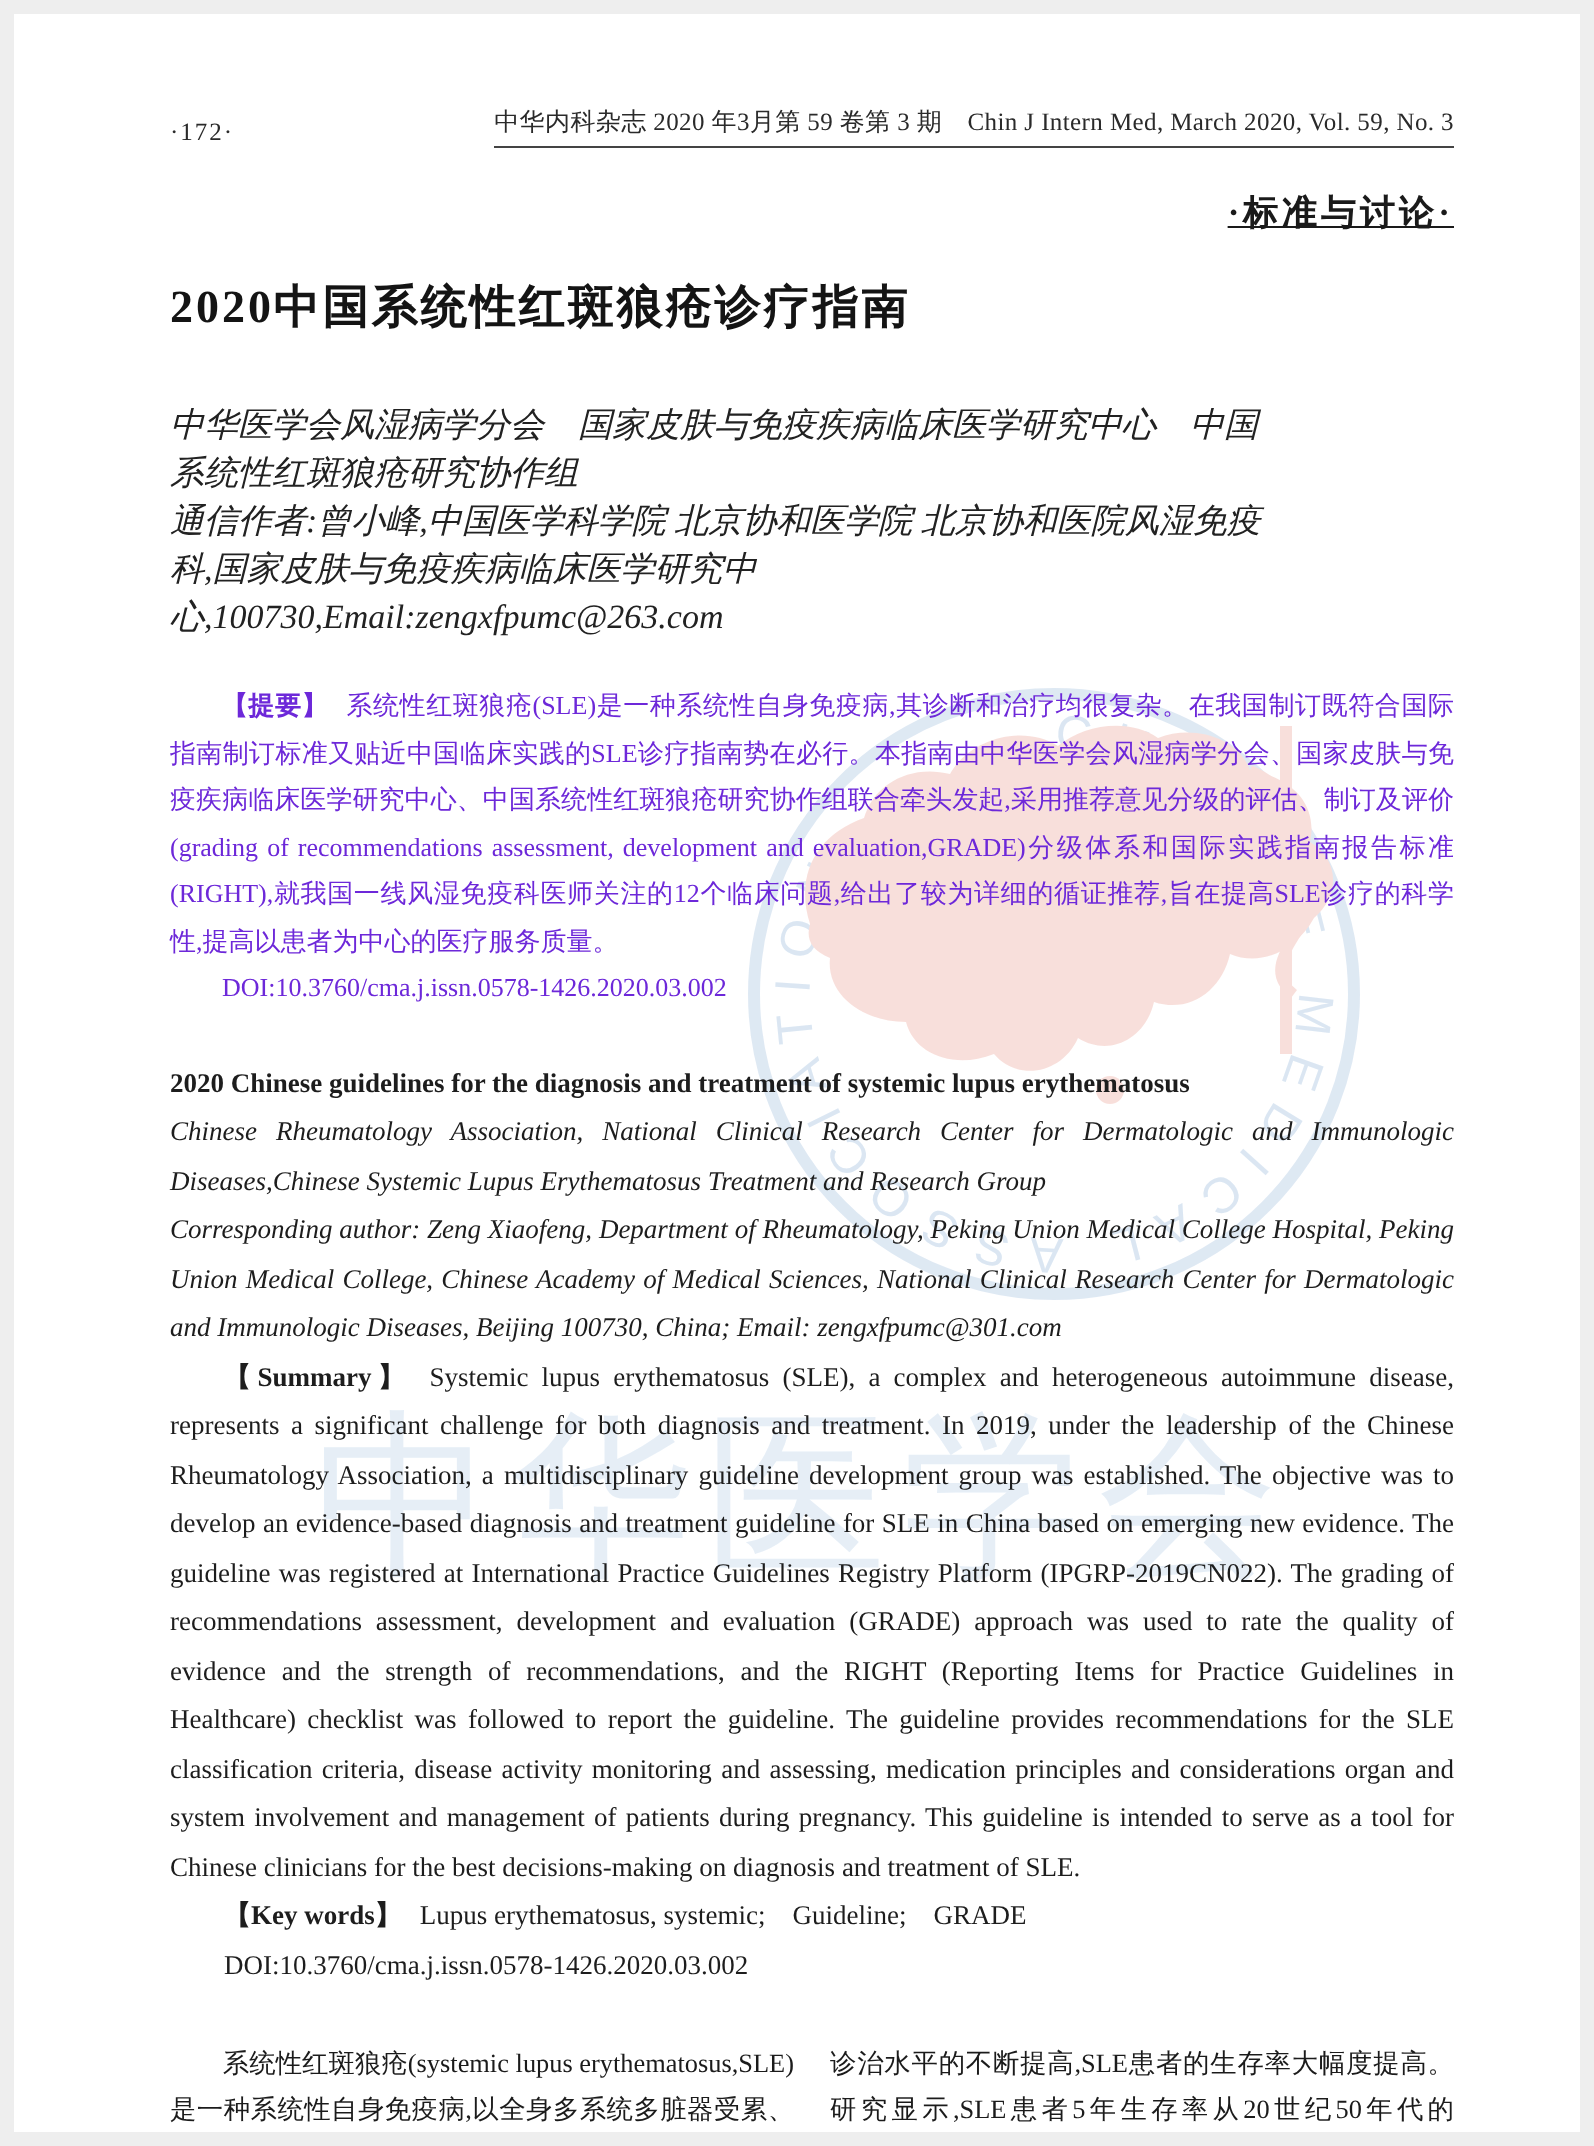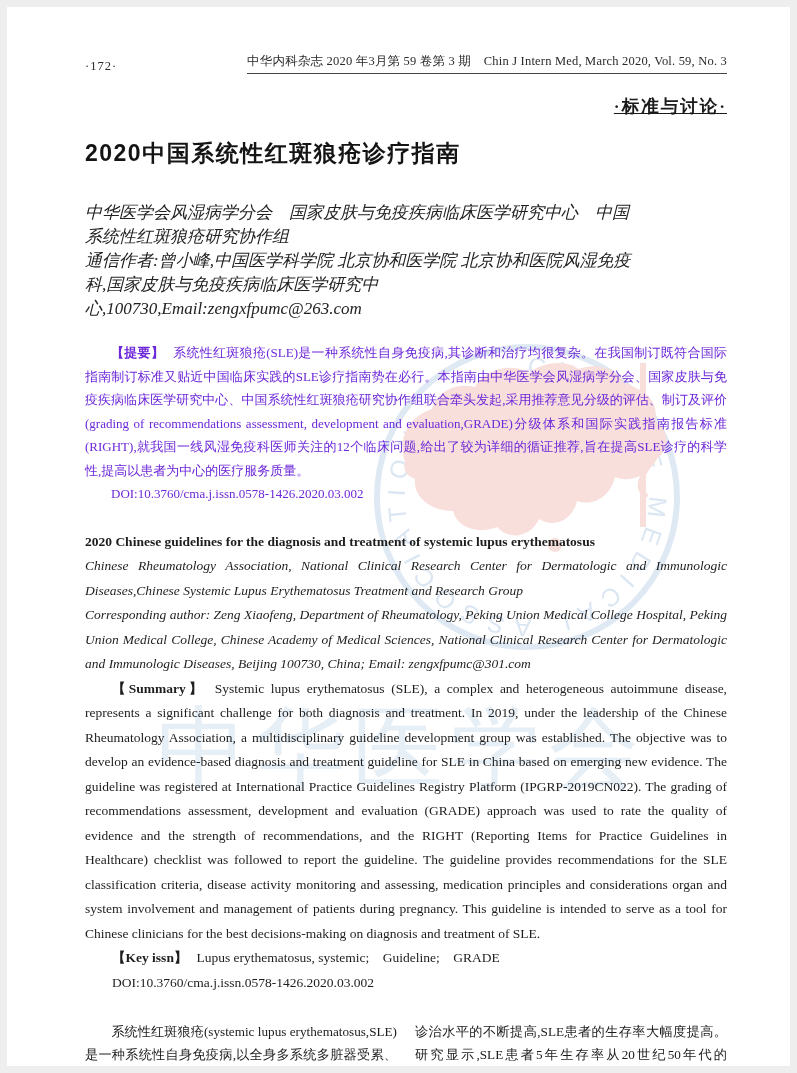--- a/index.html
+++ b/index.html
@@ -18,21 +18,21 @@
   .content{position:relative;z-index:1;padding:0 63px 0 78px;}
 
   
   .page-header{display:flex;align-items:flex-end;padding-top:46px;font-size:12.5px;color:#2a2a2a;}
   .page-number{width:110px;letter-spacing:1px;}
   .journal-ref{margin-left:auto;border-bottom:1px solid #444;padding-bottom:3px;letter-spacing:.2px;}
 
   .section-tag{margin-top:20px;text-align:right;font-size:17.5px;letter-spacing:2px;color:#1a1a1a;font-weight:600;text-decoration:underline;}
 
   .article-title{margin:20px 0 0 0;font-size:23px;font-weight:bold;letter-spacing:1.5px;color:#141414;
-    font-family:Liberation Sans, sans-serif;}
+    font-family:Liberation Serif, serif;}
 
   .authors{margin-top:32px;max-width:552px;font-size:17px;line-height:24px;font-style:italic;color:#222;}
   .authors p{margin:0;}
 
   
   .abstract-cn{margin-top:20px;font-size:13px;line-height:23.5px;text-align:justify;color:#6d28d9;}
   .abstract-cn p{margin:0;}
   .indent{text-indent:2em;}
   .blabel{font-weight:bold;margin-right:9px;}
   .kw-line{margin-top:1px;}
@@ -100,21 +100,21 @@
     </div>
 
     <div class="abstract-en">
       <p class="en-title">2020 Chinese guidelines for the diagnosis and treatment of systemic lupus erythematosus</p>
       <p class="italic">Chinese Rheumatology Association, National Clinical Research Center for Dermatologic and Immunologic Diseases,Chinese Systemic Lupus Erythematosus Treatment and Research Group</p>
       <p class="italic">Corresponding author: Zeng Xiaofeng, Department of Rheumatology, Peking Union Medical College Hospital, Peking Union Medical College, Chinese Academy of Medical Sciences, National Clinical Research Center for Dermatologic and Immunologic Diseases, Beijing 100730, China; Email: zengxfpumc@301.com</p>
       <p class="indent">
         <span class="blabel">【Summary】</span><span>Systemic lupus erythematosus (SLE), a complex and heterogeneous autoimmune disease, represents a significant challenge for both diagnosis and treatment. In 2019, under the leadership of the Chinese Rheumatology Association, a multidisciplinary guideline development group was established. The objective was to develop an evidence-based diagnosis and treatment guideline for SLE in China based on emerging new evidence. The guideline was registered at International Practice Guidelines Registry Platform (IPGRP-2019CN022). The grading of recommendations assessment, development and evaluation (GRADE) approach was used to rate the quality of evidence and the strength of recommendations, and the RIGHT (Reporting Items for Practice Guidelines in Healthcare) checklist was followed to report the guideline. The guideline provides recommendations for the SLE classification criteria, disease activity monitoring and assessing, medication principles and considerations organ and system involvement and management of patients during pregnancy. This guideline is intended to serve as a tool for Chinese clinicians for the best decisions-making on diagnosis and treatment of SLE.</span>
       </p>
       <p class="indent kw-line">
-        <span class="blabel">【Key issn】</span><span>Lupus erythematosus, systemic; Guideline; GRADE</span>
+        <span class="blabel">【Key words】</span><span>Lupus erythematosus, systemic; Guideline; GRADE</span>
       </p>
       <p class="indent">DOI:10.3760/cma.j.issn.0578-1426.2020.03.002</p>
     </div>
 
     <div class="columns">
       <div class="col">
           <p class="indent"><span>系统性红斑狼疮(systemic lupus erythematosus,SLE)是一种系统性自身免疫病,以全身多系统多脏器受累、反复的复发与缓解、体内存在大量自身抗体为主要临床特点,如不及时治疗,会造成受累脏器的不可逆损害,最终导致患者死亡。SLE的病因复杂,与遗传、性激素、环境(如病毒与细菌感染)等多种因素有关</span></p>
         </div>
       <div class="col">
           <p><span>诊治水平的不断提高,SLE患者的生存率大幅度提高。研究显示,SLE患者5年生存率从20世纪50年代的50%~60%升高至90年代的超过90%,并在2008—2016年逐渐趋于稳定(高收入国家5年生存率为95%,中低收入国家5年生存率为92%)</span></p>

